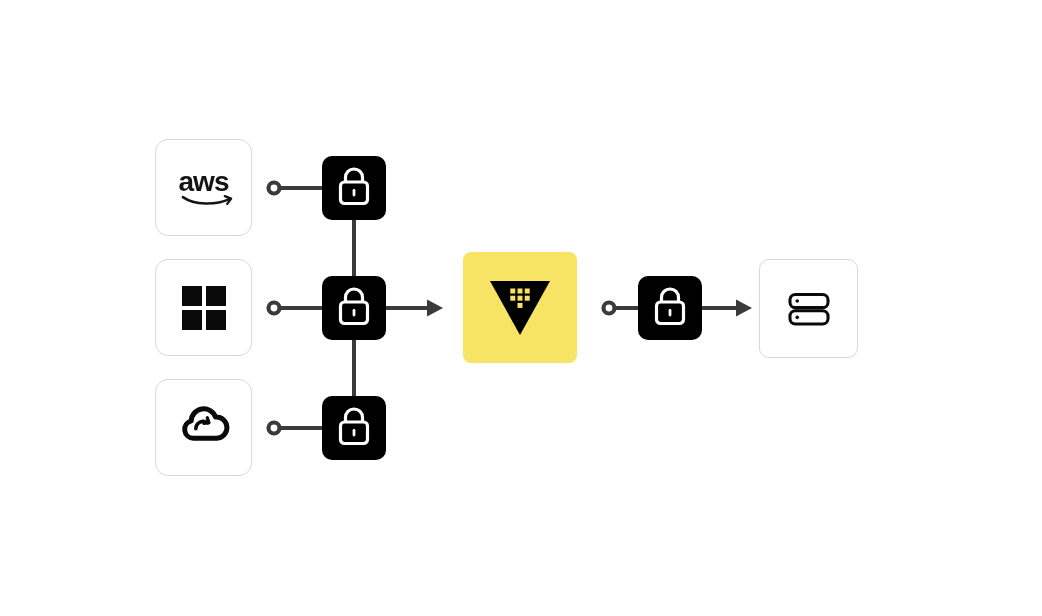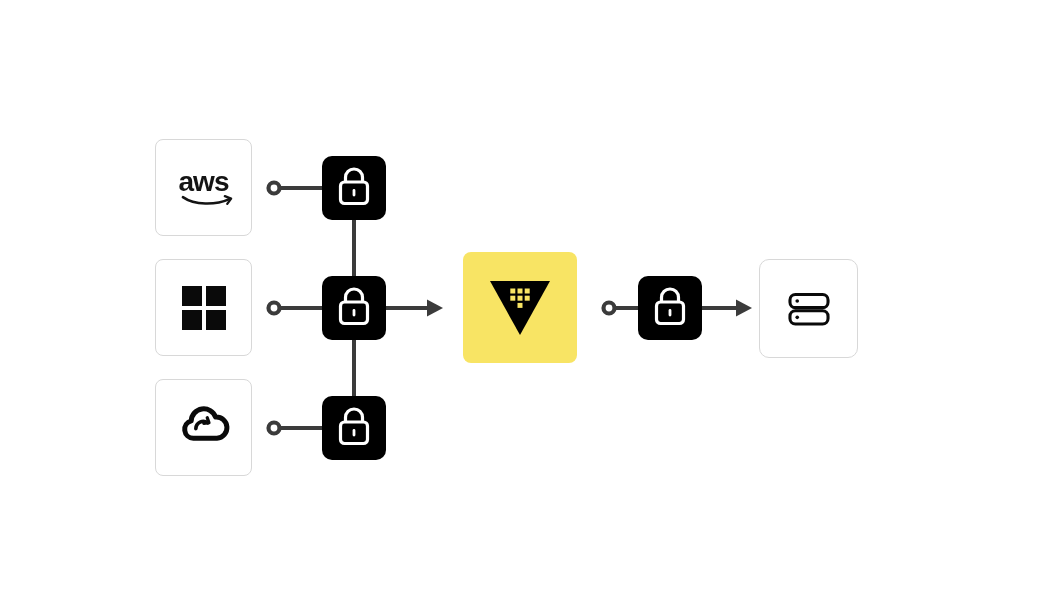--- a/index.html
+++ b/index.html
@@ -4,21 +4,21 @@
 <style>
   html,body{margin:0;padding:0;background:#ffffff;}
   #canvas{
     position:relative;width:1042px;height:616px;overflow:hidden;
     background:var(--background,#ffffff);
     font-family:"Liberation Sans",sans-serif;
   }
   #connector-layer{position:absolute;left:0;top:0;}
   .source-box{
     position:absolute;width:95px;height:95px;background:#ffffff;
-    border:1.5px solid var(--source-border,#d8d8d8);border-radius:8px;
+    border:1.5px solid var(--source-border,#d8d8d8);border-radius:13px;
     display:flex;align-items:center;justify-content:center;
   }
   .lock-node{
     position:absolute;width:64px;height:64px;border-radius:10px;
     background:var(--lock-node,#000000);
     display:flex;align-items:center;justify-content:center;
   }
   .vault-node{
     position:absolute;left:463px;top:252px;width:114px;height:111px;
     background:var(--vault-yellow,#f8e464);border-radius:8px;

